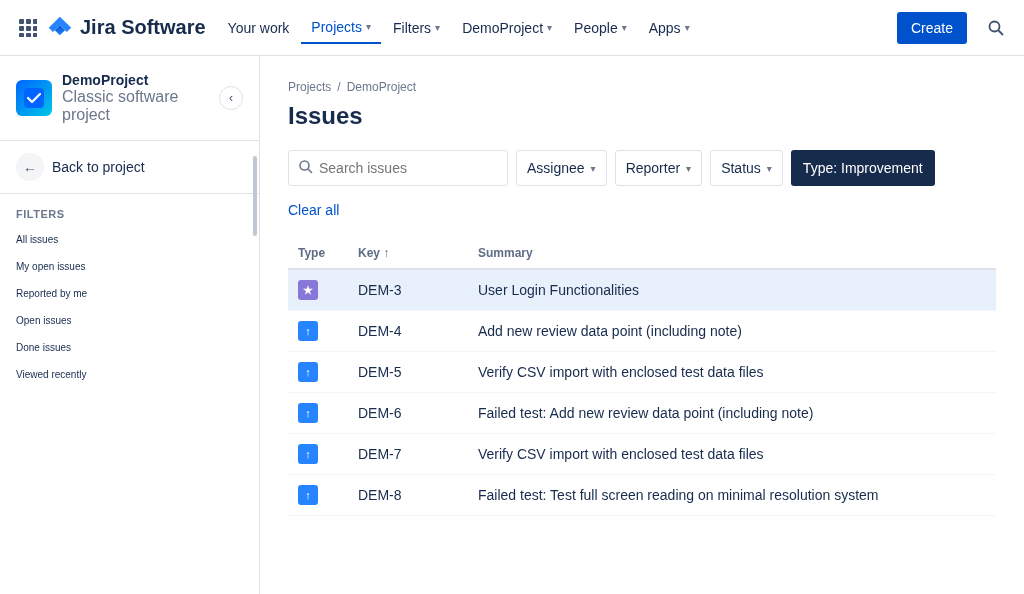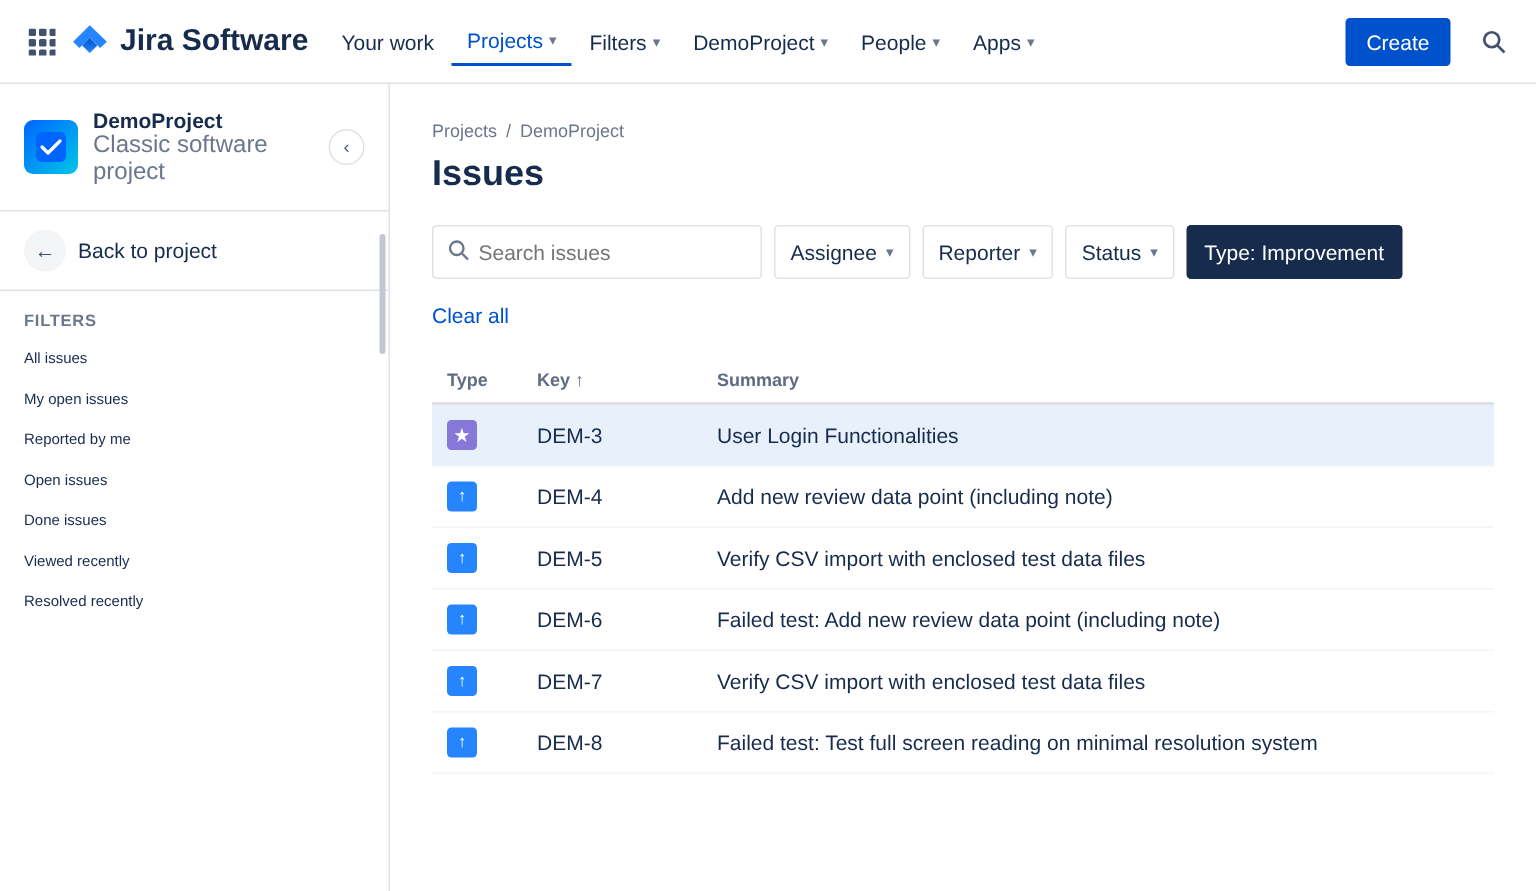--- a/index.html
+++ b/index.html
@@ -242,23 +242,20 @@
     </a>
     <a class="sidebar-nav-item">
       <span>Open issues</span>
     </a>
     <a class="sidebar-nav-item">
       <span>Done issues</span>
     </a>
     <a class="sidebar-nav-item">
       <span>Viewed recently</span>
     </a>
-    <a class="sidebar-nav-item">
-      <span>Resolved recently</span>
-    </a>
 
     <div class="sidebar-scrollbar"></div>
   </aside>
 
   <main class="main">
 
     <div class="breadcrumb">
       <a>Projects</a>
       <span class="breadcrumb-sep">/</span>
       <span>DemoProject</span>

